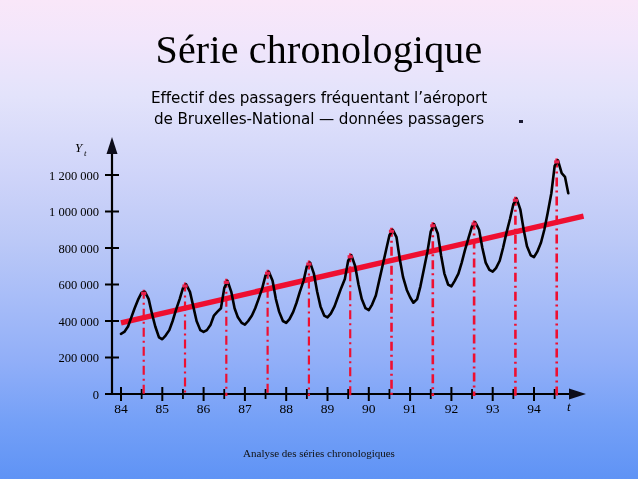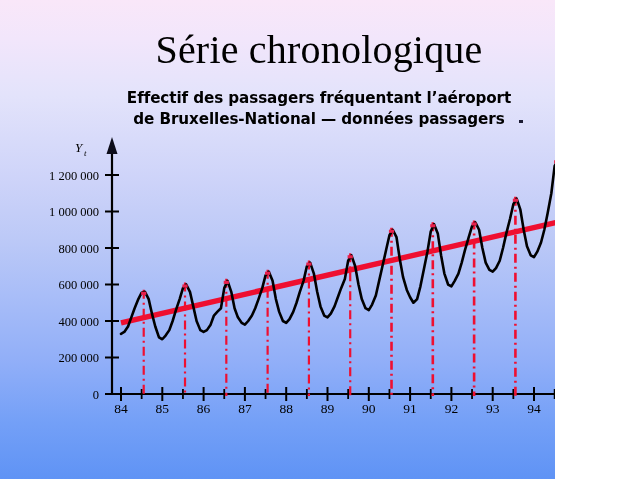--- a/index.html
+++ b/index.html
@@ -7,21 +7,21 @@
     padding: 0;
   }
   body {
     width: 638px;
     height: 479px;
     overflow: hidden;
     font-family: "Liberation Serif", serif;
   }
   #slide {
     position: relative;
-    width: 555px;
+    width: 638px;
     height: 479px;
     background: linear-gradient(to bottom,
         #f9e7f9 0%,
         #f2e6fb 8%,
         #e3e3fb 20%,
         #cdd3f9 38%,
         #bcc9f7 50%,
         #a8bdf8 62%,
         #90aef8 76%,
         #74a0f7 88%,
@@ -44,21 +44,21 @@
     line-height: 1.1;
   }
   #subtitle {
     position: absolute;
     left: 0;
     top: 88px;
     width: 638px;
     text-align: center;
     font-family: "DejaVu Sans", sans-serif;
     font-size: 15.2px;
-    font-weight: bold;
+    font-weight: normal;
     color: #000000;
     line-height: 1.35;
     letter-spacing: -0.1px;
   }
   #subtitle .line2 { display: block; }
   #stray-dot {
     position: absolute;
     left: 519px;
     top: 120px;
     width: 4px;
@@ -227,14 +227,15 @@
 
       <g>
         <text class="axisvar" x="75" y="152">Y</text>
         <text class="axisvar-sub" x="84" y="156">t</text>
       </g>
 
       <text class="axisvar" x="567" y="411">t</text>
     </svg>
   </div>
 
+  <div id="footer">Analyse des séries chronologiques</div>
 
 </div>
 
 </body></html>

